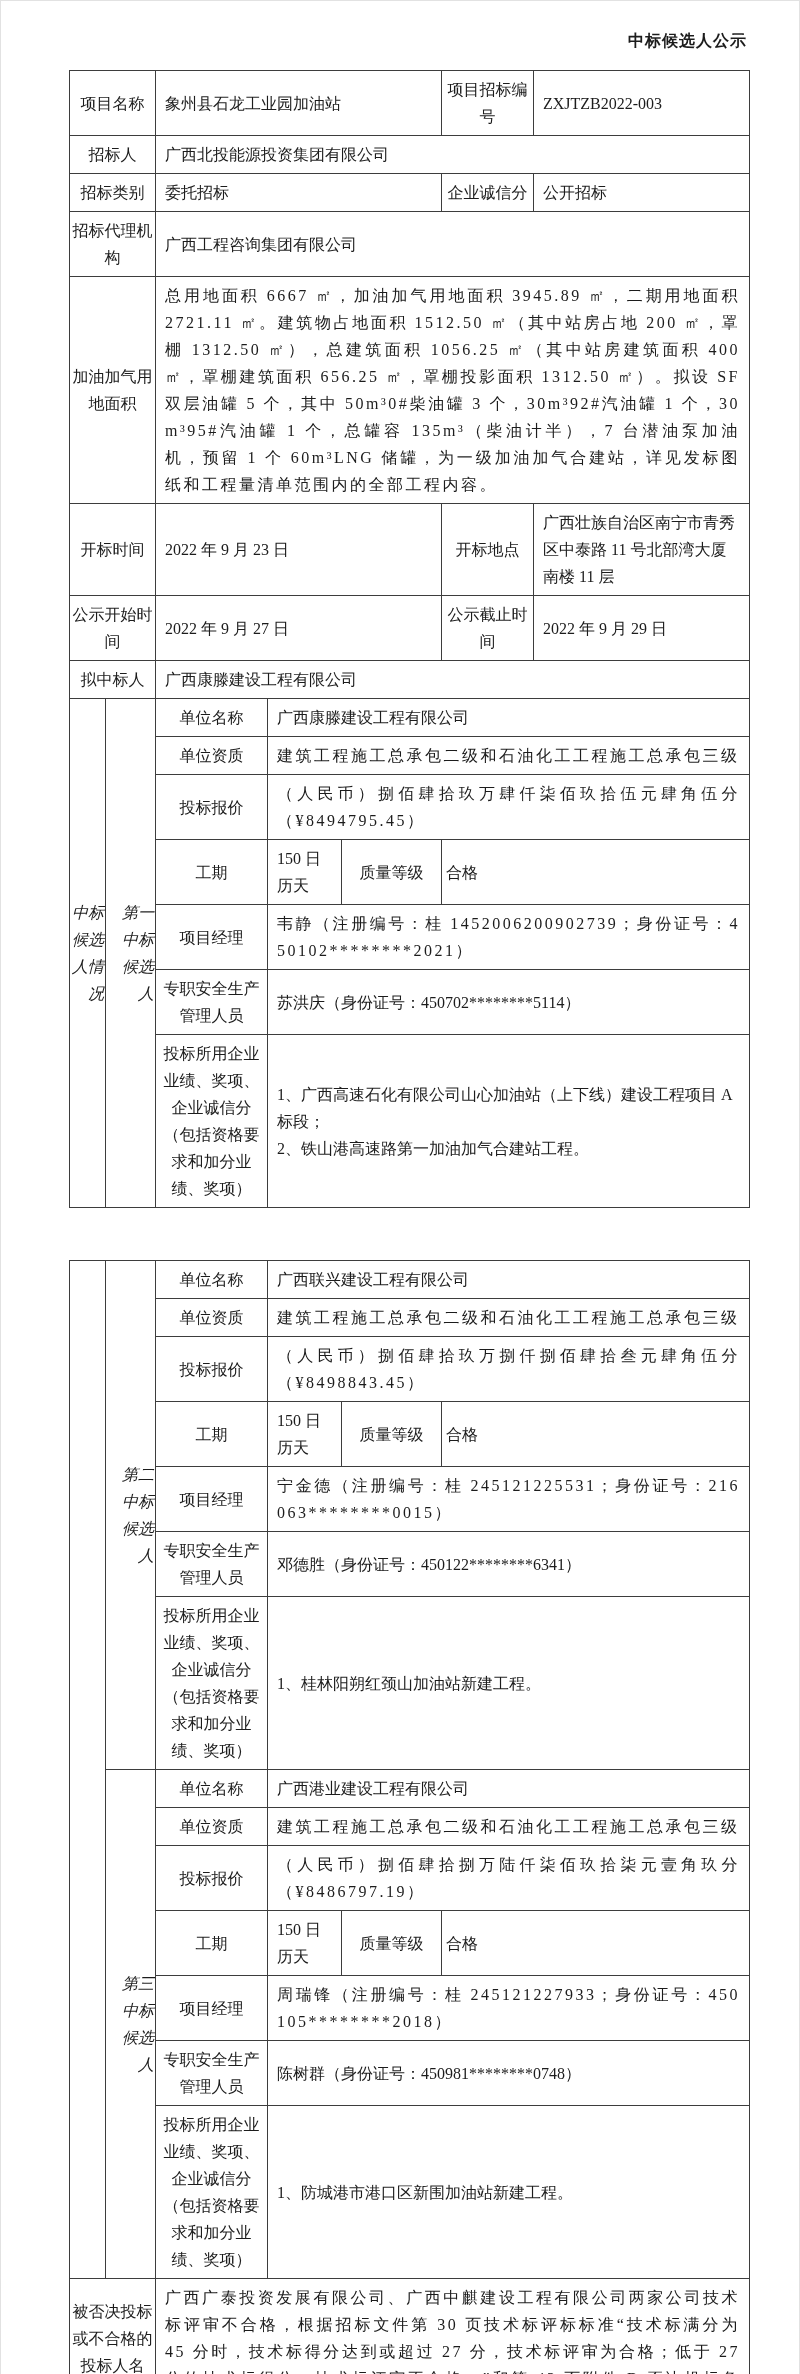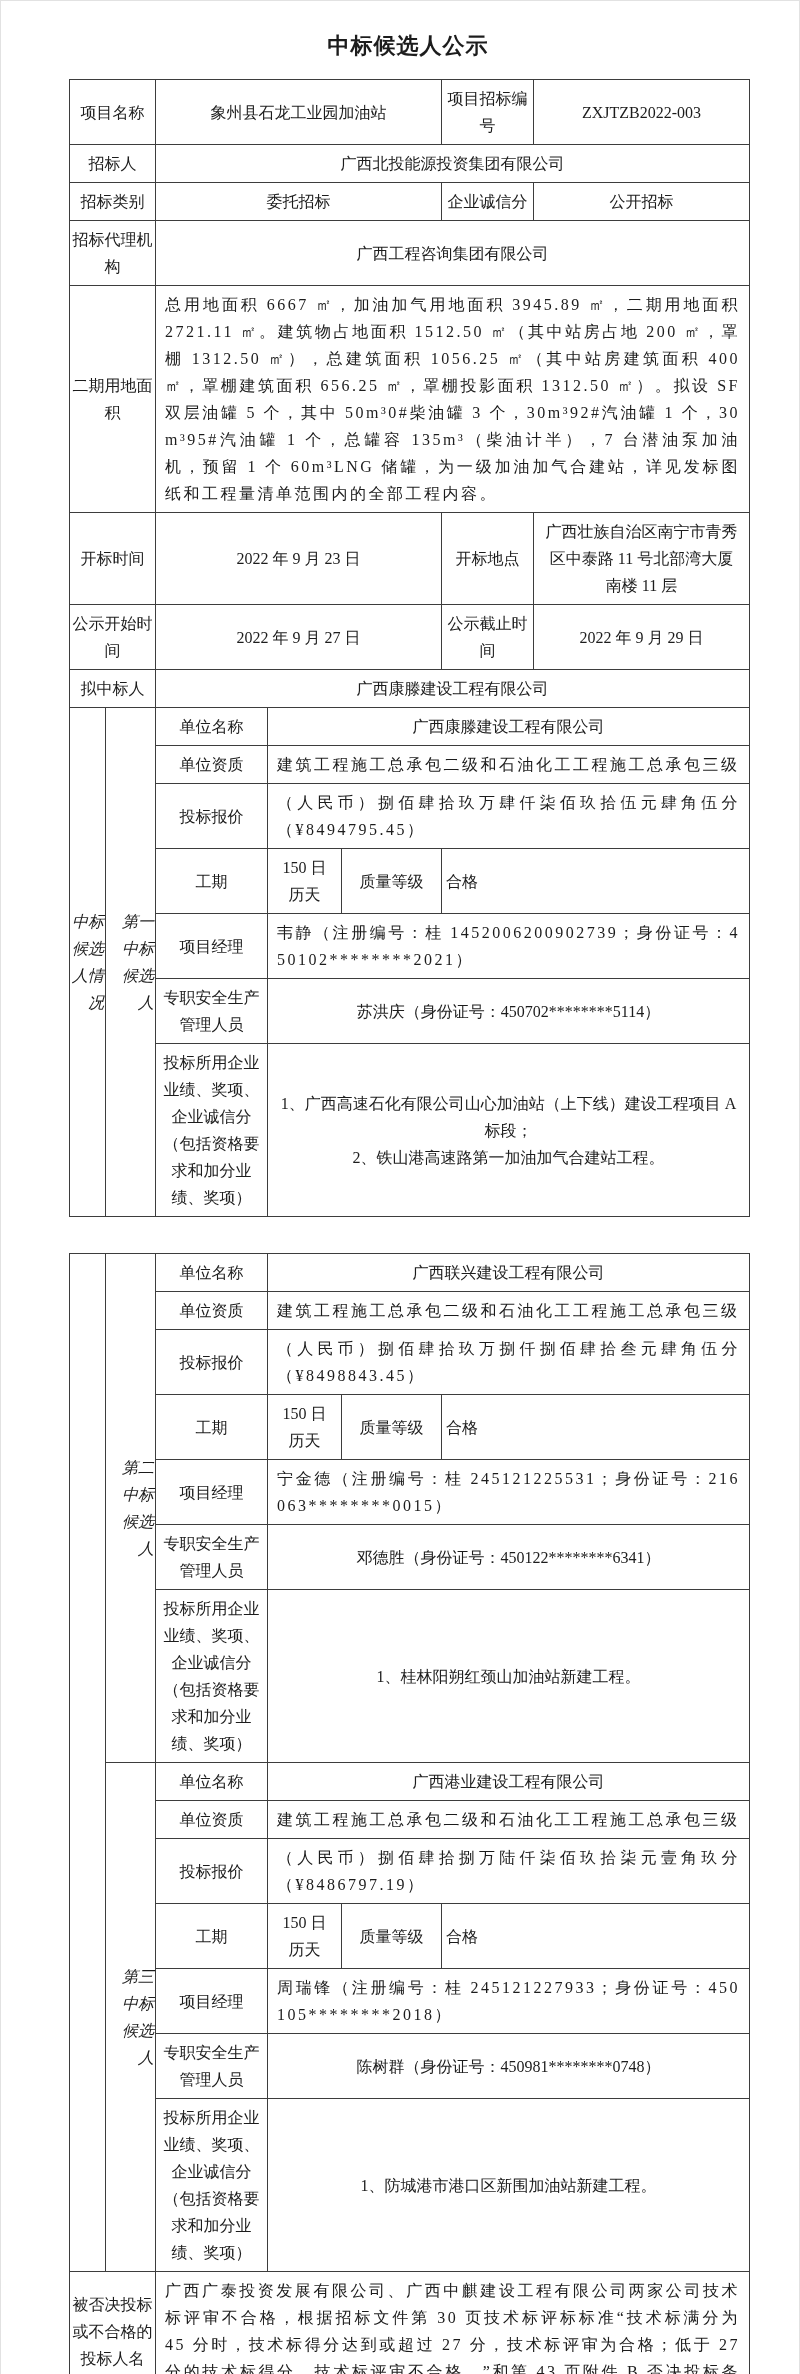--- a/index.html
+++ b/index.html
@@ -10,47 +10,47 @@
     box-sizing:border-box;
   }
   .page{
     width:800px;min-height:2374px;
     box-sizing:border-box;
     border:1px solid #e2e2e2;
     padding:26px 52px 60px 68px;
     background:#fff;
   }
   .doc-title{
-    text-align:center;
-    font-size:22px;
+    text-align:right;
+    font-size:16px;
     font-weight:bold;
     letter-spacing:1px;
     margin:4px 0 18px 0;
   }
   table{
     border-collapse:collapse;
     table-layout:fixed;
     width:680px;
   }
-  .tbl-gap1{margin-bottom:36px;}
+  .tbl-gap1{margin-bottom:52px;}
   .tbl-gap2{margin-bottom:26px;}
   td{
     border:1px solid #3d3d3d;
     font-size:16px;
     line-height:27px;
     vertical-align:middle;
     word-break:break-all;
     overflow-wrap:anywhere;
   }
   .lbl{
     text-align:center;
     padding:5px 2px;
   }
   .val{
-    text-align:center;
+    text-align:left;
     padding:5px 9px;
     white-space:pre-line;
   }
   .para{
     text-align:justify;
     letter-spacing:2.5px;
     font-family:Liberation Serif, serif;
   }
   .ctr{text-align:left;padding:5px 4px;}
   .vnarrow{
@@ -92,21 +92,21 @@
       <td class="lbl" colspan="2">招标类别</td>
       <td class="val" colspan="3">委托招标</td>
       <td class="lbl">企业诚信分</td>
       <td class="val">公开招标</td>
     </tr>
     <tr>
       <td class="lbl" colspan="2">招标代理机构</td>
       <td class="val" colspan="5">广西工程咨询集团有限公司</td>
     </tr>
     <tr>
-      <td class="lbl" colspan="2">二期用地面积</td>
+      <td class="lbl" colspan="2">加油加气用地面积</td>
       <td class="val para" colspan="5">总用地面积 6667 ㎡，加油加气用地面积 3945.89 ㎡，二期用地面积 2721.11 ㎡。建筑物占地面积 1512.50 ㎡（其中站房占地 200 ㎡，罩棚 1312.50 ㎡），总建筑面积 1056.25 ㎡（其中站房建筑面积 400 ㎡，罩棚建筑面积 656.25 ㎡，罩棚投影面积 1312.50 ㎡）。拟设 SF 双层油罐 5 个，其中 50m³0#柴油罐 3 个，30m³92#汽油罐 1 个，30m³95#汽油罐 1 个，总罐容 135m³（柴油计半），7 台潜油泵加油机，预留 1 个 60m³LNG 储罐，为一级加油加气合建站，详见发标图纸和工程量清单范围内的全部工程内容。</td>
     </tr>
     <tr>
       <td class="lbl" colspan="2">开标时间</td>
       <td class="val" colspan="3">2022 年 9 月 23 日</td>
       <td class="lbl">开标地点</td>
       <td class="val">广西壮族自治区南宁市青秀区中泰路 11 号北部湾大厦南楼 11 层</td>
     </tr>
     <tr>
       <td class="lbl" colspan="2">公示开始时间</td>

